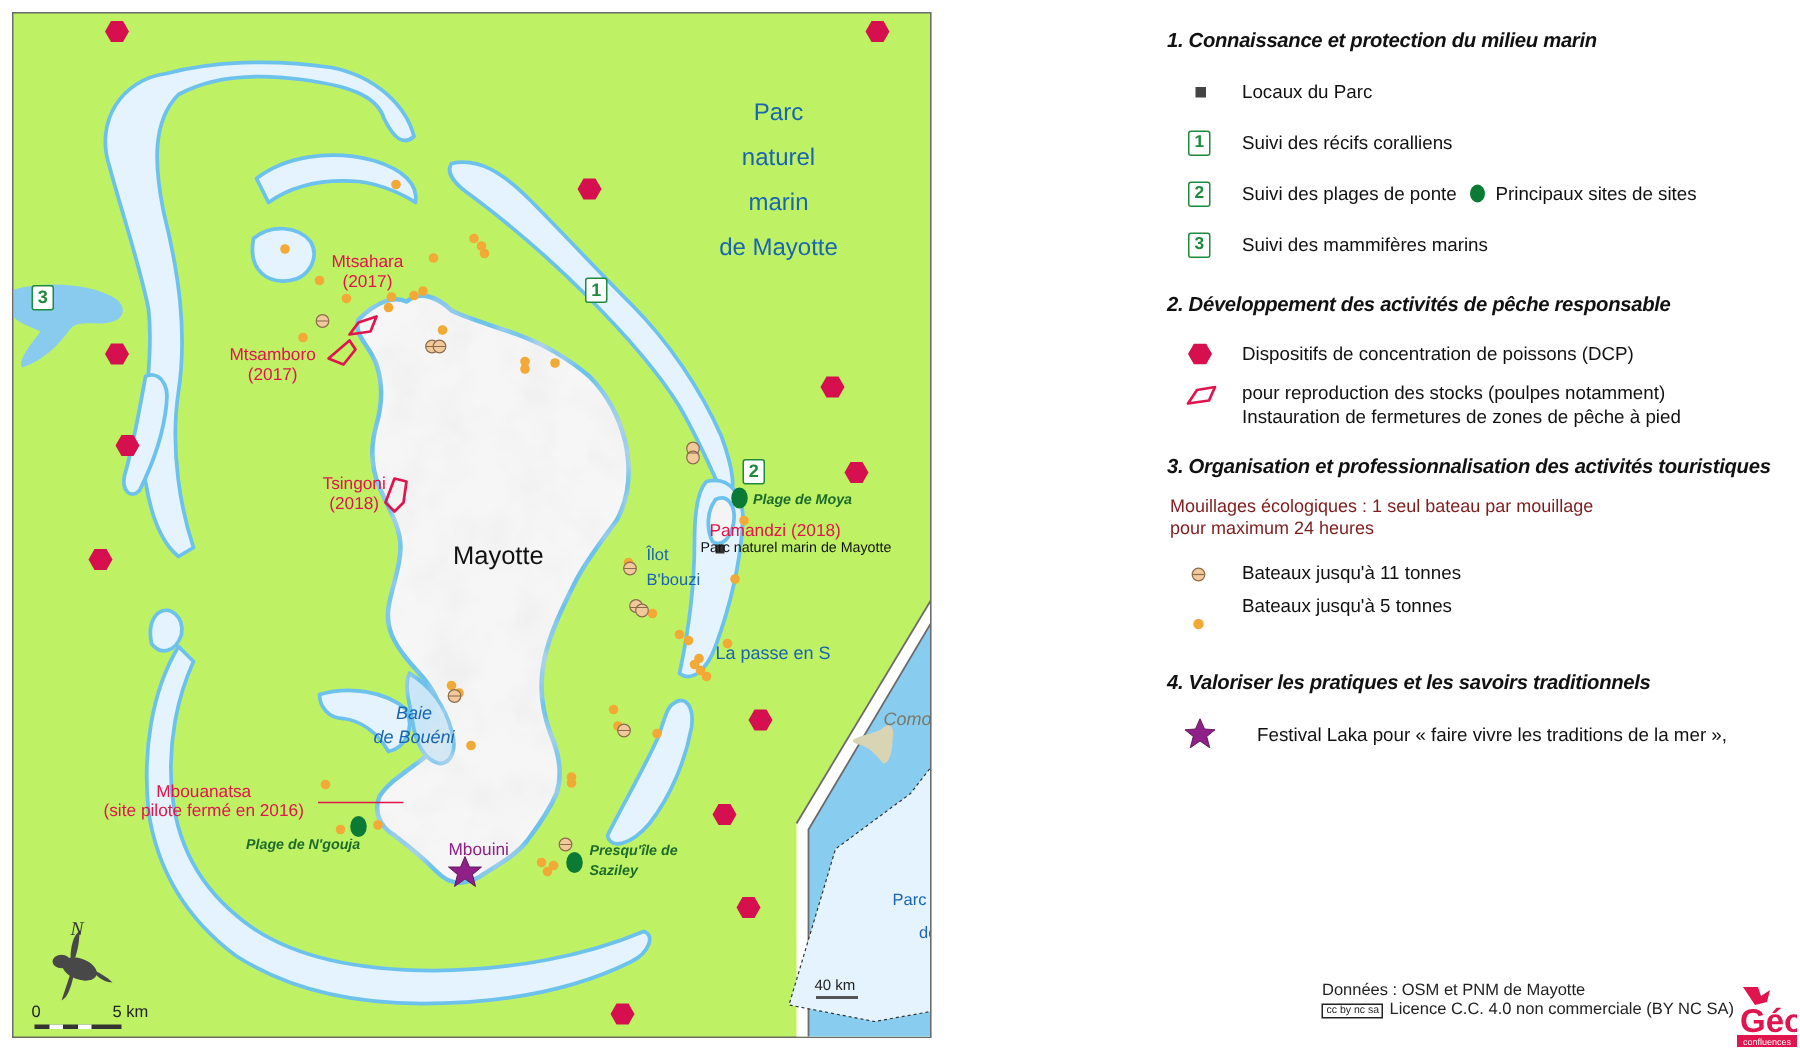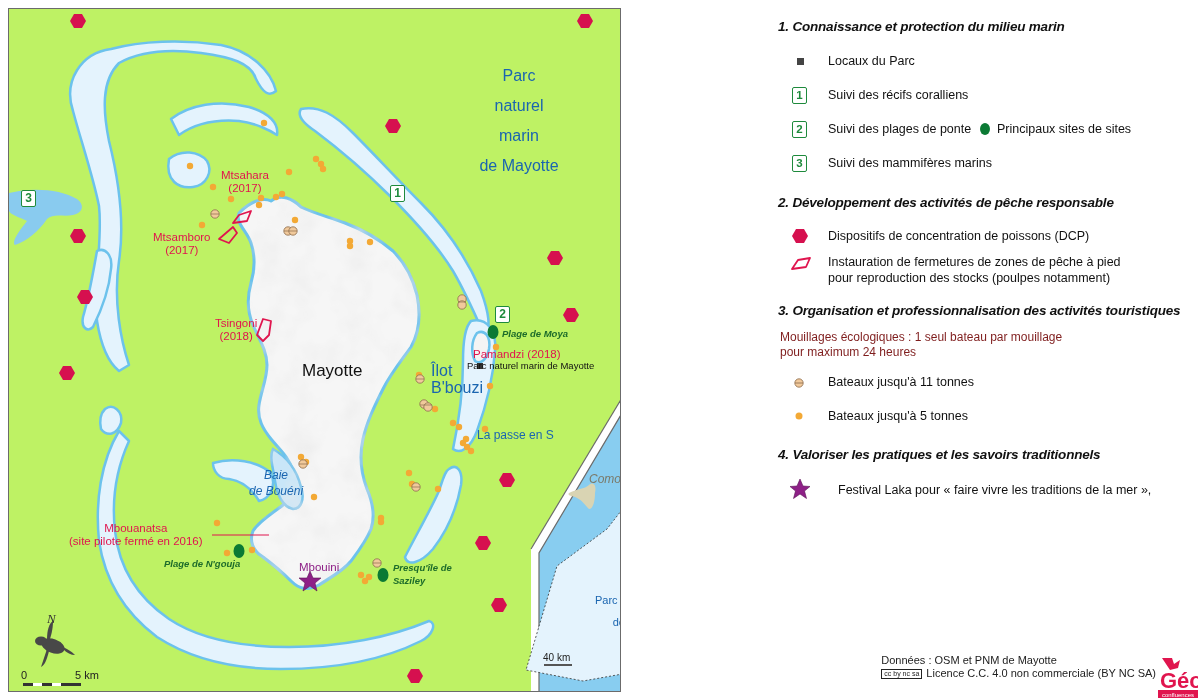--- a/index.html
+++ b/index.html
@@ -248,21 +248,21 @@
   <div class="lbl lbl-red" style="left:206px; top:308px;">
     <div>Tsingoni</div>
     <div>(2018)</div>
   </div>
   <div class="lbl lbl-red" style="left:464px; top:339px;">Pamandzi (2018)</div>
   <div class="lbl lbl-red" style="left:60px; top:513px;">
     <div>Mbouanatsa</div>
     <div>(site pilote fermé en 2016)</div>
   </div>
 
-  <div class="lbl lbl-place-blue" style="left:422px; top:353px; font-size:16px; line-height:17px;">
+  <div class="lbl lbl-place-blue" style="left:422px; top:353px; font-size:11px; line-height:17px;">
     <div>Îlot</div>
     <div>B'bouzi</div>
   </div>
   <div class="lbl lbl-place-blue" style="left:468px; top:420px; font-size:12px;">La passe en S</div>
   <div class="lbl lbl-place-blue-i" style="left:240px; top:458px; line-height:16px;">
     <div>Baie</div>
     <div>de Bouéni</div>
   </div>
 
   <div class="lbl lbl-green-i" style="left:493px; top:320px;">Plage de Moya</div>
@@ -312,40 +312,40 @@
 
   <svg class="legend-sym" style="left:16px; top:229px;" width="16" height="14">
     <polygon points="4,0 12,0 16,7 12,14 4,14 0,7" fill="#d6104f"></polygon>
   </svg>
   <div class="legend-item" style="left:52px; top:228px;">Dispositifs de concentration de poissons (DCP)</div>
 
   <svg class="legend-sym" style="left:14px; top:256px;" width="22" height="16">
     <path d="M2,13 L8,4 L20,2 L16,11 Z" fill="none" stroke="#e0154e" stroke-width="1.8" stroke-linejoin="round"></path>
   </svg>
   <div class="legend-item" style="left:52px; top:254px;">
+    <div>pour reproduction des stocks (poulpes notamment)</div>
     <div>Instauration de fermetures de zones de pêche à pied</div>
-    <div>pour reproduction des stocks (poulpes notamment)</div>
   </div>
 
   <div class="legend-heading" style="left:2px; top:303px;">3. Organisation et professionnalisation des activités touristiques</div>
   <div class="legend-note" style="left:4px; top:330px;">
     <div>Mouillages écologiques : 1 seul bateau par mouillage</div>
     <div>pour maximum 24 heures</div>
   </div>
 
   <svg class="legend-sym" style="left:18px; top:378px;" width="10" height="10">
     <circle cx="5" cy="5" r="4.2" fill="#f1c99b" stroke="#8b6b4b" stroke-width="0.8"></circle>
     <line x1="1" y1="5" x2="9" y2="5" stroke="#8b6b4b" stroke-width="0.8"></line>
   </svg>
   <div class="legend-item" style="left:52px; top:374px;">Bateaux jusqu'à 11 tonnes</div>
 
   <svg class="legend-sym" style="left:19px; top:412px;" width="8" height="8">
     <circle cx="4" cy="4" r="3.5" fill="#f3a935"></circle>
   </svg>
-  <div class="legend-item" style="left:52px; top:408px;">Bateaux jusqu'à 5 tonnes</div>
+  <div class="legend-item" style="left:52px; top:396px;">Bateaux jusqu'à 5 tonnes</div>
 
   <div class="legend-heading" style="left:2px; top:447px;">4. Valoriser les pratiques et les savoirs traditionnels</div>
 
   <svg class="legend-sym" style="left:13px; top:479px;" width="22" height="20">
     <polygon points="11,0 14,7 21,7.5 15.5,12 17.5,19.5 11,15 4.5,19.5 6.5,12 1,7.5 8,7" fill="#8e2087" stroke="#5a1256" stroke-width="0.6"></polygon>
   </svg>
   <div class="legend-item" style="left:62px; top:482px;">Festival Laka pour « faire vivre les traditions de la mer »,</div>
 </div>
 
 <div class="credits" style="top:654px;">

